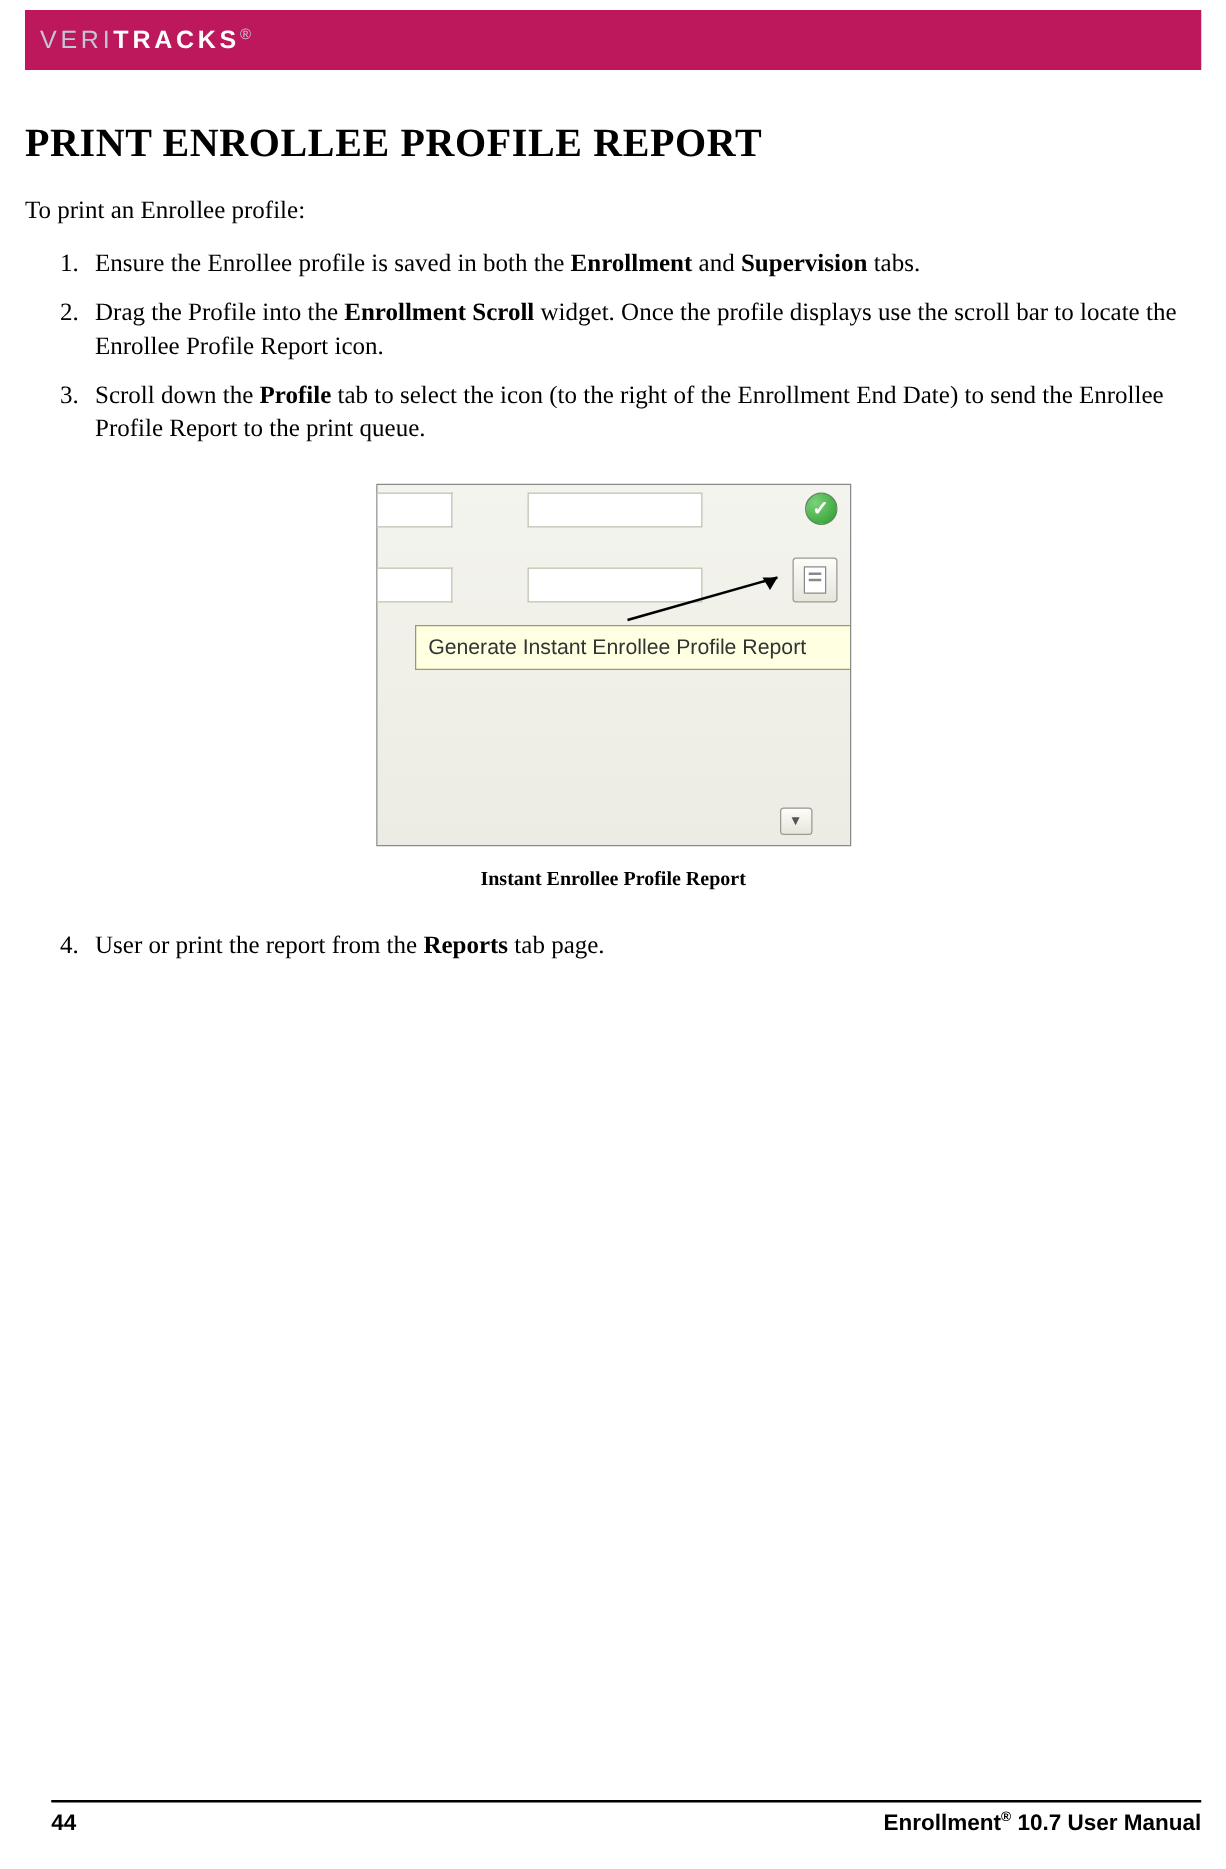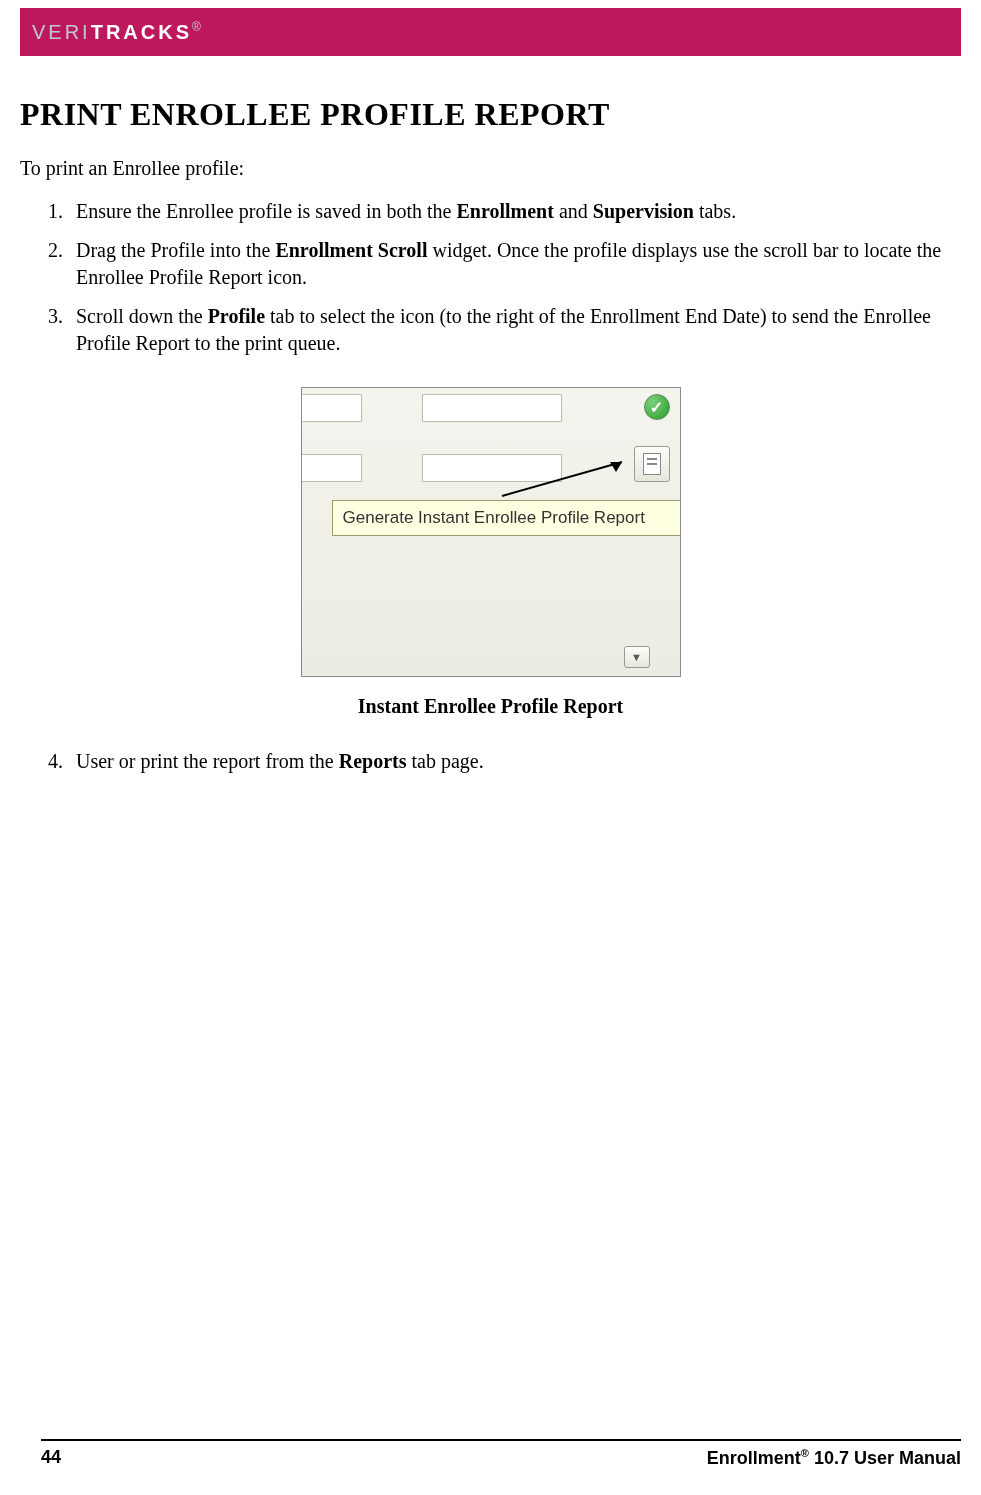--- a/index.html
+++ b/index.html
@@ -143,21 +143,21 @@
       background: linear-gradient(to bottom, #fdfdf9, #e6e6dc);
       border: 1px solid #9a9a8e;
       border-radius: 3px;
       display: flex; align-items: center; justify-content: center;
       font-size: 11px;
       color: #555;
     }
     .caption {
       font-weight: 700;
       margin-top: 18px;
-      font-size: 20px;
+      font-size: 16px;
     }
     .footer {
       position: absolute;
       bottom: 26px;
       left: 20px; right: 20px;
       border-top: 2px solid #000;
       padding-top: 6px;
       display: flex;
       justify-content: space-between;
       font-family: Arial, sans-serif;

